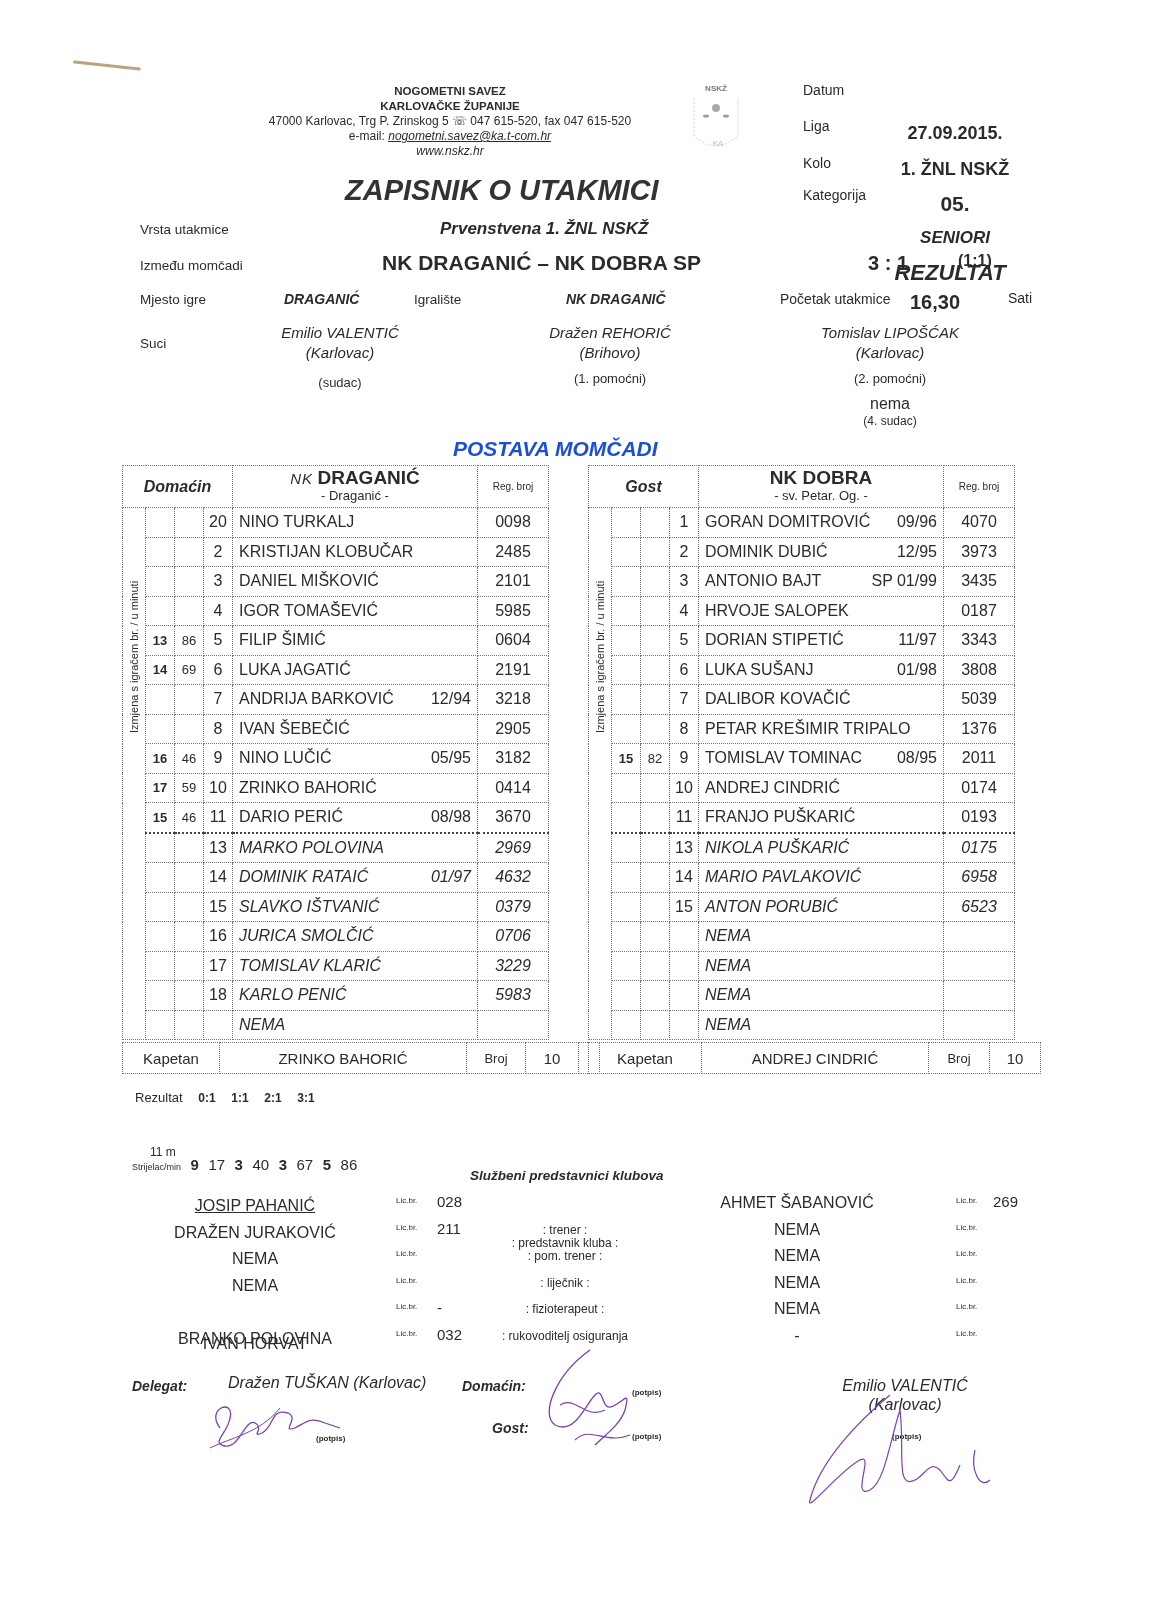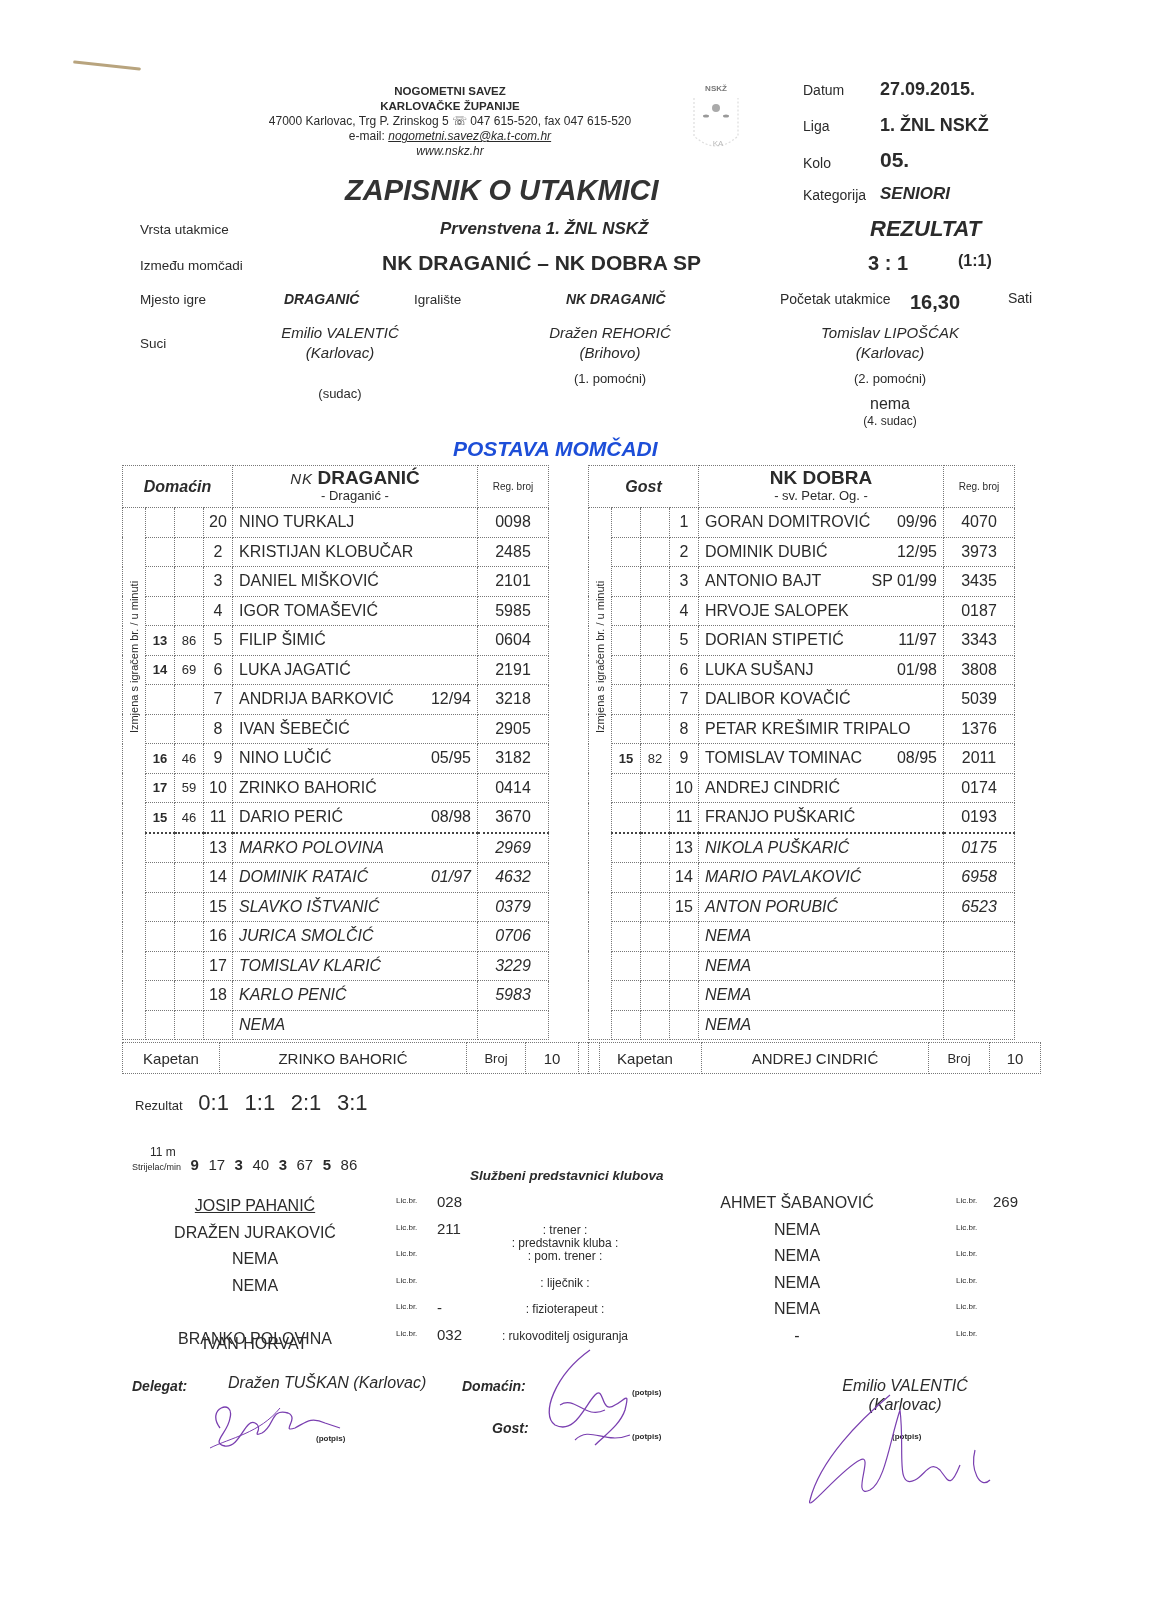--- a/index.html
+++ b/index.html
@@ -15,21 +15,21 @@
   .scratch { left: 73px; top: 64px; width: 68px; height: 3px; background: #b8a47e; transform: rotate(6deg); border-radius: 2px; }
 
   .hdr-org { left: 250px; top: 84px; width: 400px; text-align: center; font-size: 12px; line-height: 15px; }
   .hdr-org .l1, .hdr-org .l2 { font-weight: bold; font-size: 11.5px; }
   .hdr-org a { color: #2b2b2b; font-style: italic; text-decoration: underline; }
   .hdr-org .web { font-style: italic; }
 
   .logo { left: 688px; top: 80px; width: 56px; height: 78px; }
 
   .meta-lbl { left: 803px; font-size: 14px; }
-  .meta-val { left: 880px; width: 150px; font-weight: bold; }
+  .meta-val { left: 880px; width: 150px; text-align: center; font-weight: bold; margin-top: 44px; }
 
   .title { left: 345px; top: 174px; font-size: 29px; font-weight: bold; font-style: italic; color: #333; }
 
   .row-lbl { left: 140px; font-size: 13.5px; }
 
   .tbl { position: absolute; border-collapse: collapse; font-size: 16px; }
   .tbl td { border: 1px dotted #777; padding: 0 6px; height: 28.5px; white-space: nowrap; }
   .tbl td.num { text-align: center; width: 22px; padding: 0 3px; }
   .tbl td.sub { text-align: center; font-size: 13px; width: 22px; padding: 0 3px; }
   .tbl td.sub.b { font-weight: bold; }
@@ -43,21 +43,21 @@
 
   .thead-cell { font-size: 16px; }
   .team-h { font-size: 19px; font-weight: bold; }
   .team-sub { font-size: 13px; }
   .small { font-size: 10px; line-height: 12px; }
 
   .cap-tbl { position: absolute; border-collapse: collapse; font-size: 15px; }
   .cap-tbl td { border: 1px dotted #777; height: 28px; text-align: center; }
 
   .rez { left: 135px; top: 1090px; font-size: 13px; }
-  .rez .big { font-size: 22px; font-weight: normal; margin-left: 12px; }
+  .rez .big { font-size: 12px; font-weight: bold; margin-left: 12px; }
   .strij { left: 132px; top: 1156px; font-size: 9px; }
   .strij span.v { font-size: 15px; margin-left: 7px; }
   .strij span.v.b { font-weight: bold; }
 
   .off-name { width: 230px; text-align: center; font-size: 16px; }
   .lic { font-size: 8px; }
   .licv { font-size: 15px; }
   .role { font-size: 12px; width: 150px; text-align: center; }
 
   .sig { position: absolute; }
@@ -109,21 +109,21 @@
 <div class="abs b" style="left:382px;top:251px;font-size:21px">NK DRAGANIĆ  –  NK DOBRA SP</div>
 <div class="abs row-lbl" style="top:292px">Mjesto igre</div>
 <div class="abs b i" style="left:284px;top:291px;font-size:14px">DRAGANIĆ</div>
 <div class="abs" style="left:414px;top:292px;font-size:13.5px">Igralište</div>
 <div class="abs b i" style="left:566px;top:291px;font-size:14px">NK DRAGANIČ</div>
 
 <div class="abs row-lbl" style="top:336px">Suci</div>
 <div class="abs c" style="left:240px;top:323px;width:200px;font-size:15px;line-height:20px">
   <div class="i">Emilio VALENTIĆ</div>
   <div class="i">(Karlovac)</div>
-  <div style="font-size:13px;margin-top:21px">(sudac)</div>
+  <div style="font-size:13px;margin-top:10px">(sudac)</div>
 </div>
 <div class="abs c" style="left:510px;top:323px;width:200px;font-size:15px;line-height:20px">
   <div class="i">Dražen REHORIĆ</div>
   <div class="i">(Brihovo)</div>
   <div style="font-size:13px;margin-top:6px">(1. pomoćni)</div>
 </div>
 <div class="abs c" style="left:790px;top:323px;width:200px;font-size:15px;line-height:20px">
   <div class="i">Tomislav LIPOŠĆAK</div>
   <div class="i">(Karlovac)</div>
   <div style="font-size:13px;margin-top:6px">(2. pomoćni)</div>

